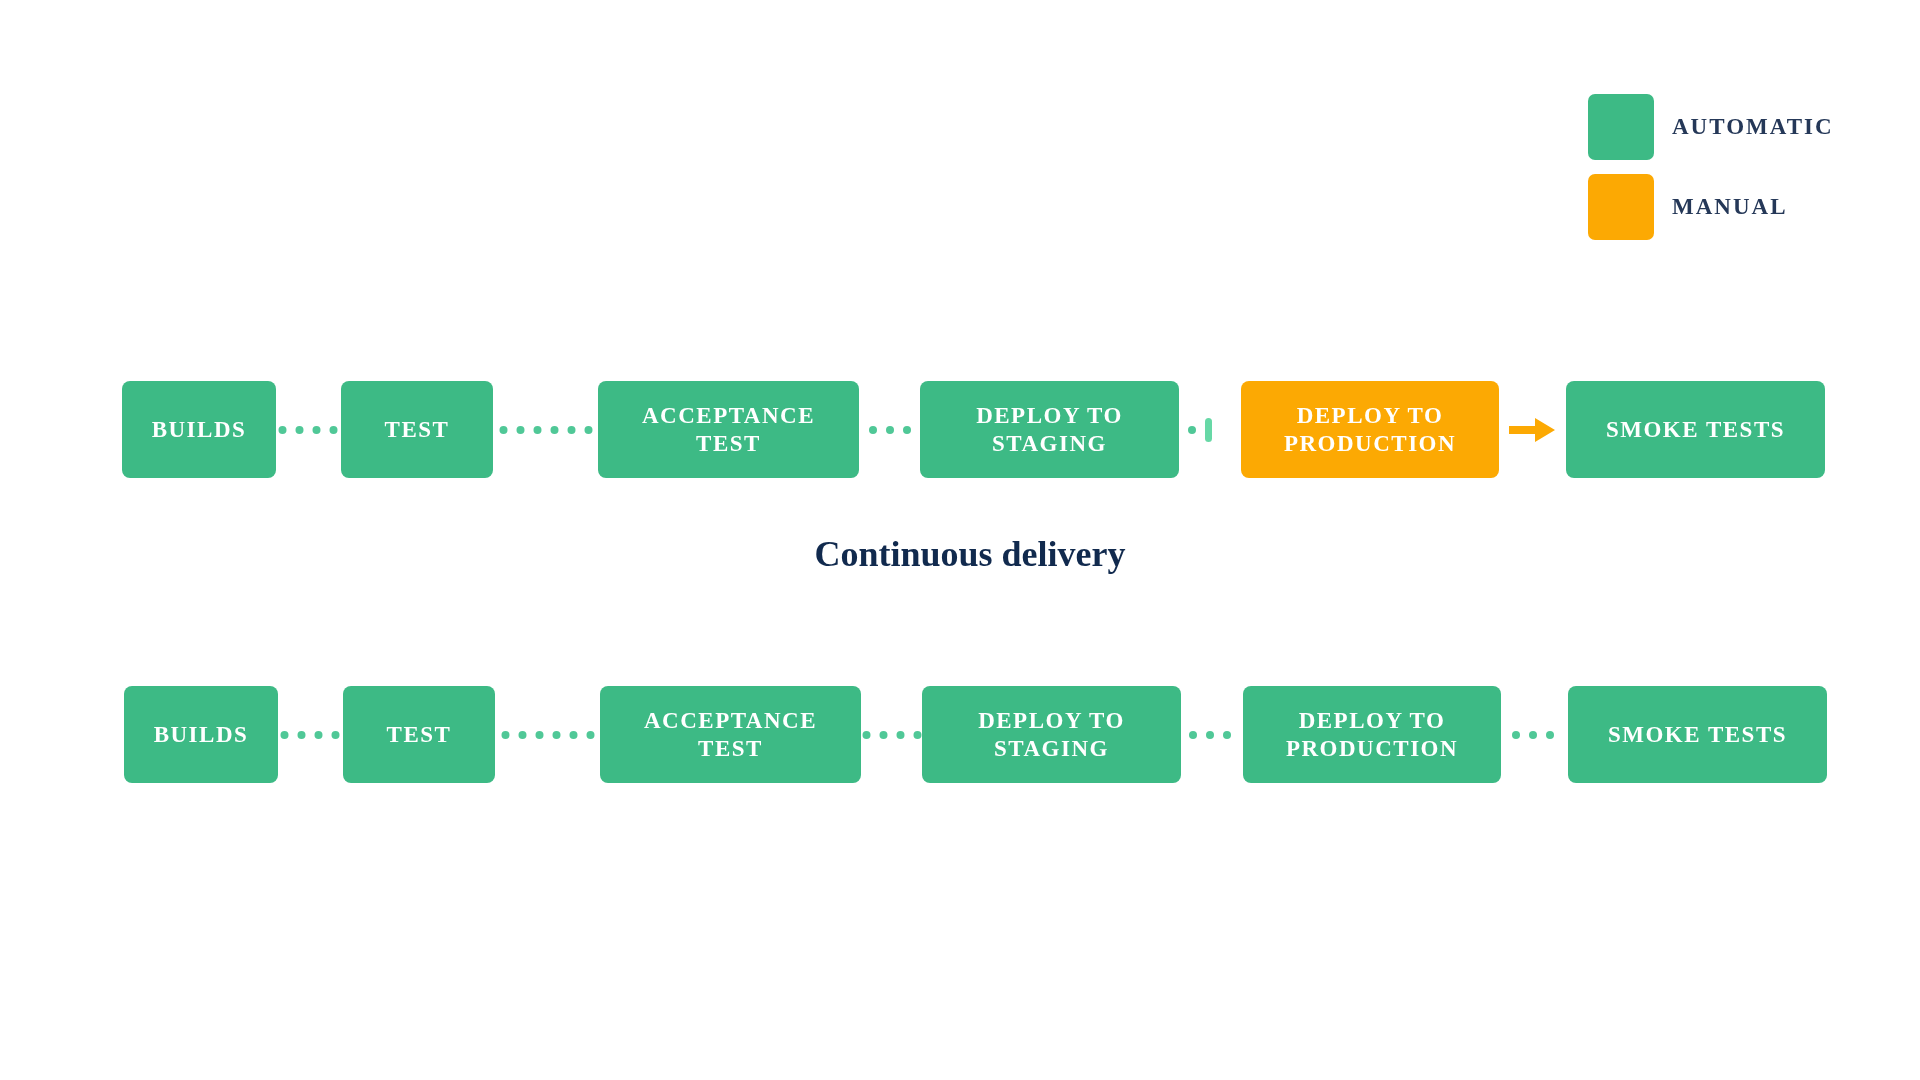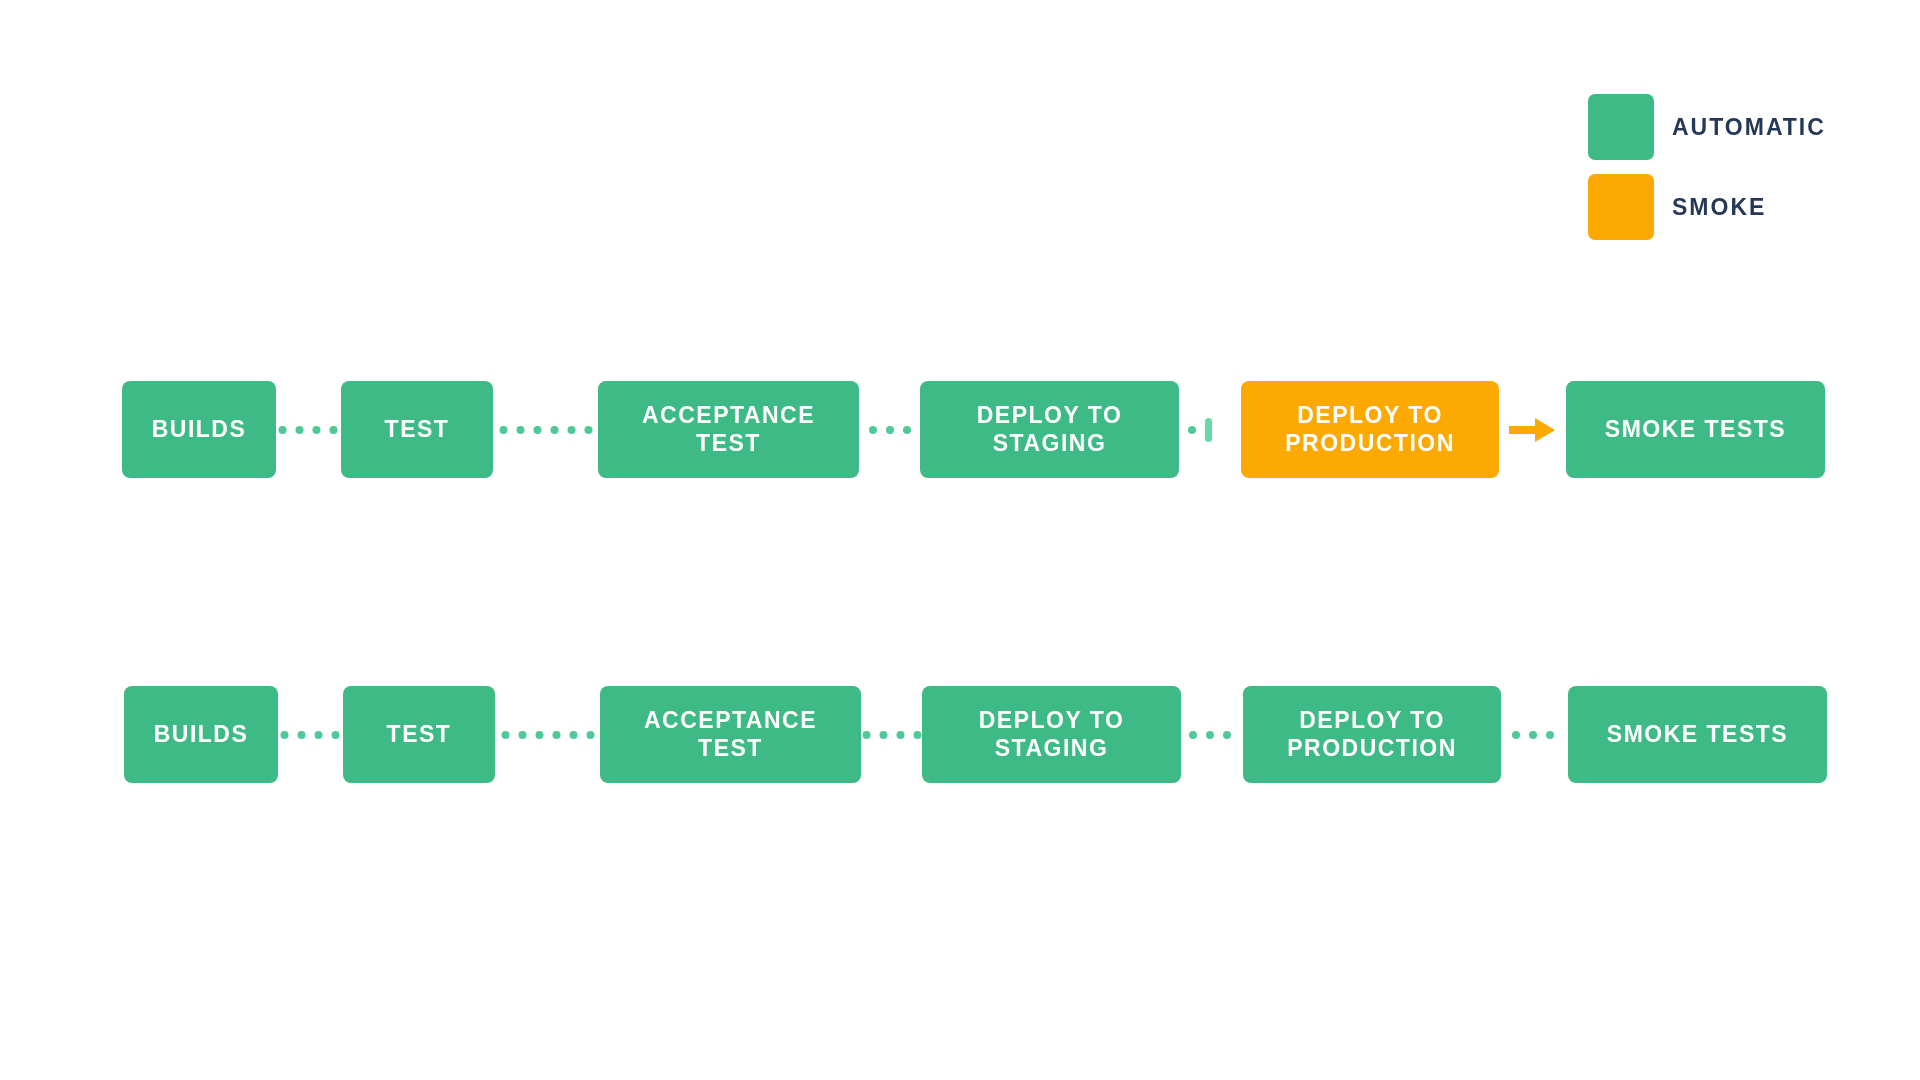--- a/index.html
+++ b/index.html
@@ -1,20 +1,20 @@
 <!DOCTYPE html>
 <html><head>
 <meta charset="utf-8">
 <style>
   html,body{margin:0;padding:0;background:#ffffff;}
   .stage{
     position:relative;
     width:1920px;height:1080px;
     background:#ffffff;
-    font-family:Liberation Sans, sans-serif;
+    font-family:Liberation Serif, serif;
     overflow:hidden;
   }
   
   .box{
     position:absolute;
     height:97px;
     border-radius:8px;
     display:flex;align-items:center;justify-content:center;
     text-align:center;
     box-sizing:border-box;
@@ -80,21 +80,21 @@
 </style>
 </head>
 <body>
 
 <div class="stage">
 
   <div class="legend-swatch automatic" style="left:1588px;top:94px;"></div>
   <div class="legend-label" style="left:1672px;top:94px;">AUTOMATIC</div>
 
   <div class="legend-swatch manual" style="left:1588px;top:174px;"></div>
-  <div class="legend-label" style="left:1672px;top:174px;">SMOKE</div>
+  <div class="legend-label" style="left:1672px;top:174px;">MANUAL</div>
 
   <div class="box automatic" style="left:122px;top:381px;width:154px;">
     <span class="box-label">BUILDS</span>
   </div>
 
   <div class="connector" style="left:308px;top:430px;">
     <span class="dot"></span>
       <span class="dot"></span>
       <span class="dot"></span>
       <span class="dot"></span>
@@ -139,20 +139,21 @@
   <div class="arrow-wrap" style="left:1532px;top:430px;">
     <svg width="48" height="30" viewBox="0 0 48 30">
       <path d="M1 11 H27 V3 L47 15 L27 27 V19 H1 Z" fill="#fca903"></path>
     </svg>
   </div>
 
   <div class="box automatic" style="left:1566px;top:381px;width:259px;">
     <span class="box-label">SMOKE TESTS</span>
   </div>
 
+  <div class="caption" style="left:970px;top:533px;">Continuous delivery</div>
 
   <div class="box automatic" style="left:124px;top:686px;width:154px;">
     <span class="box-label">BUILDS</span>
   </div>
 
   <div class="connector" style="left:310px;top:735px;">
     <span class="dot"></span>
       <span class="dot"></span>
       <span class="dot"></span>
       <span class="dot"></span>

